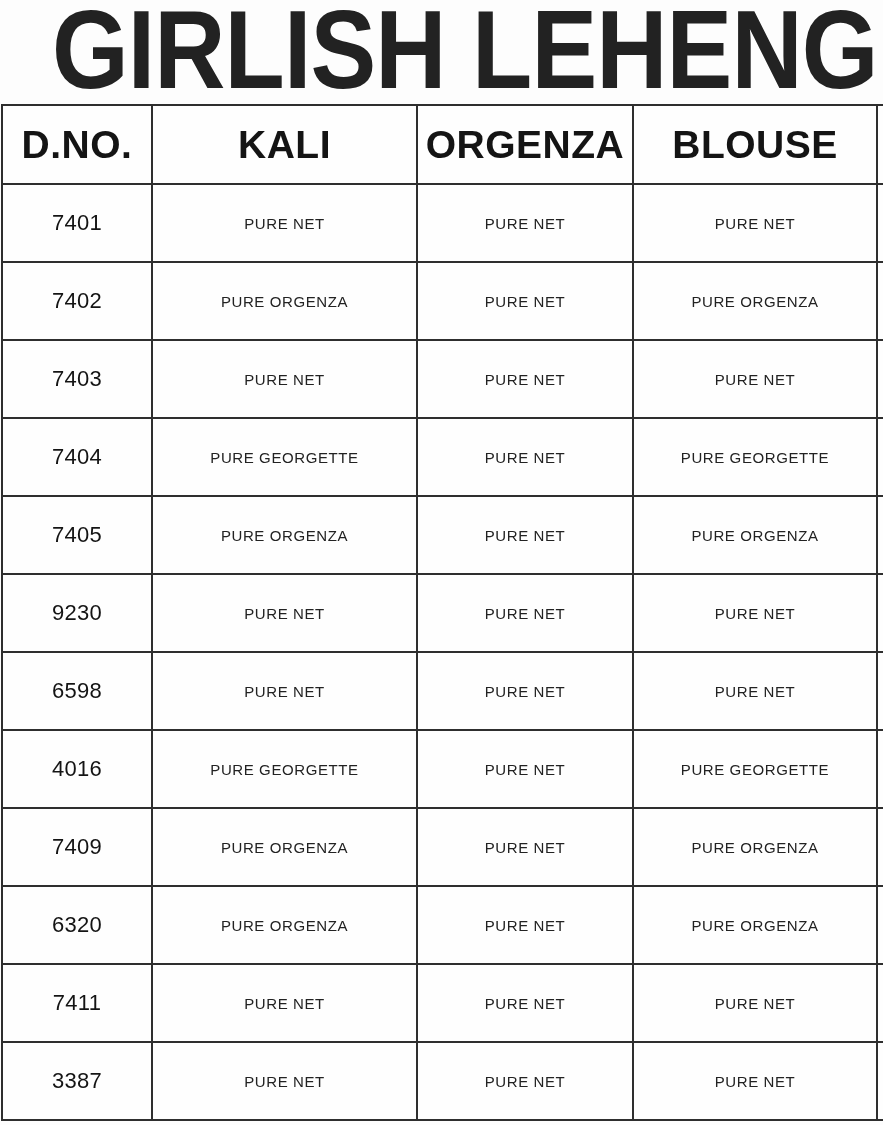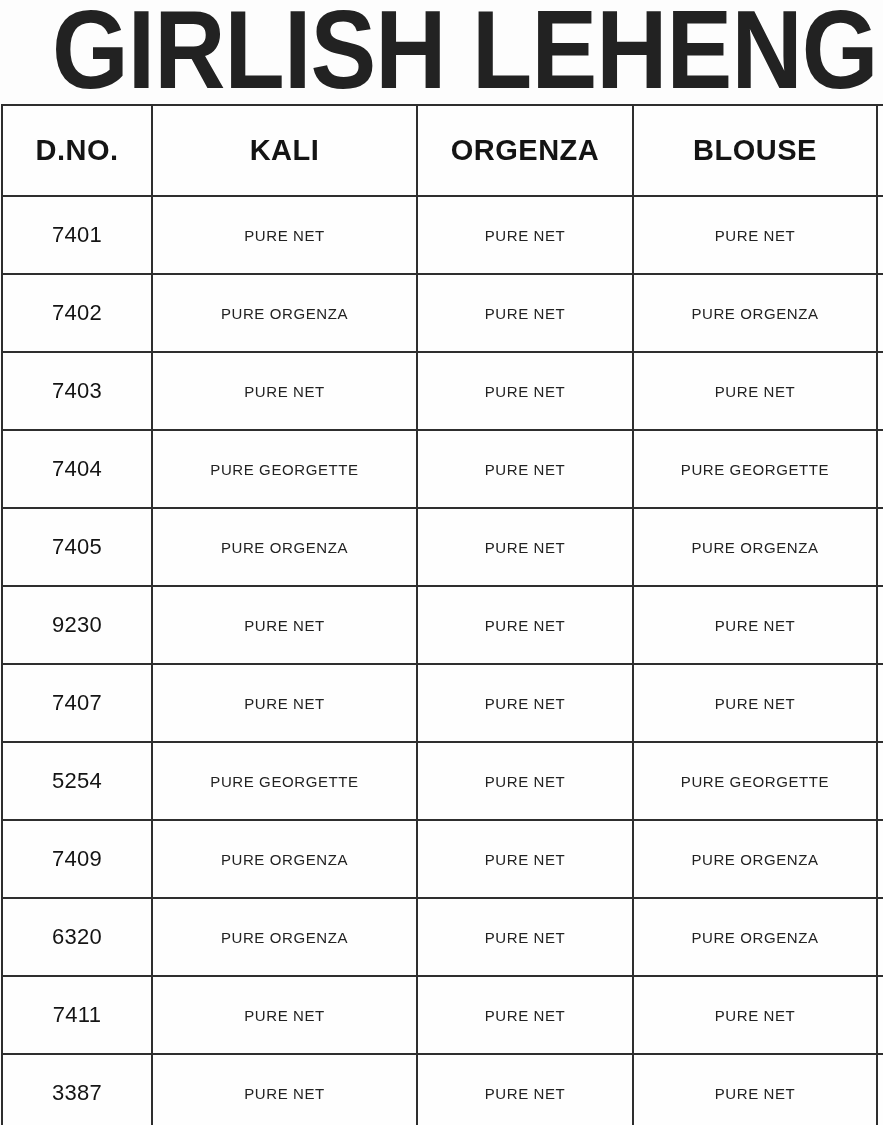--- a/index.html
+++ b/index.html
@@ -48,22 +48,22 @@
   table.catalog col.c-blouse  { width: 244px; }
   table.catalog col.c-extra   { width: 210px; }
   table.catalog th, table.catalog td {
     border: 2px solid #2e2e2e;
     text-align: center;
     vertical-align: middle;
     background: #fefefe;
     overflow: hidden;
   }
   table.catalog th {
-    height: 91px;
-    font-size: 29px;
+    height: 79px;
+    font-size: 39px;
     font-weight: bold;
     letter-spacing: 0.5px;
     color: #141414;
   }
   table.catalog td {
     height: 78px;
     font-size: 15px;
     font-weight: normal;
     letter-spacing: 0.6px;
     color: #222222;
@@ -138,28 +138,28 @@
             <td></td>
           </tr>
           <tr>
             <td class="dno-cell">9230</td>
             <td>PURE NET</td>
             <td>PURE NET</td>
             <td>PURE NET</td>
             <td></td>
           </tr>
           <tr>
-            <td class="dno-cell">7407</td>
+            <td class="dno-cell">6598</td>
             <td>PURE NET</td>
             <td>PURE NET</td>
             <td>PURE NET</td>
             <td></td>
           </tr>
           <tr>
-            <td class="dno-cell">5254</td>
+            <td class="dno-cell">4016</td>
             <td>PURE GEORGETTE</td>
             <td>PURE NET</td>
             <td>PURE GEORGETTE</td>
             <td></td>
           </tr>
           <tr>
             <td class="dno-cell">7409</td>
             <td>PURE ORGENZA</td>
             <td>PURE NET</td>
             <td>PURE ORGENZA</td>

